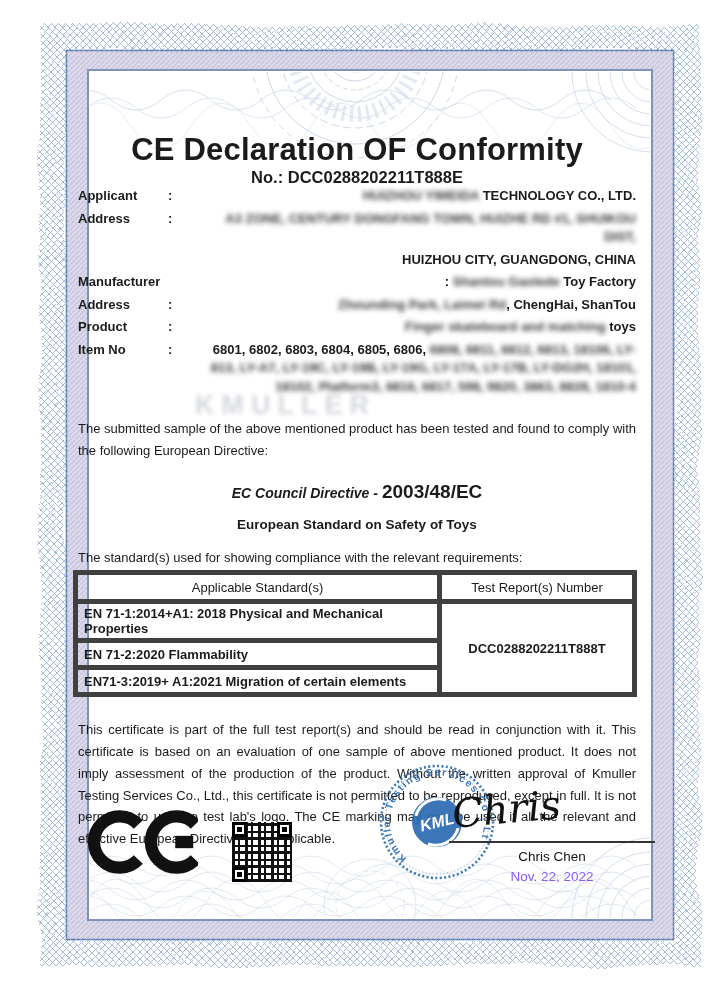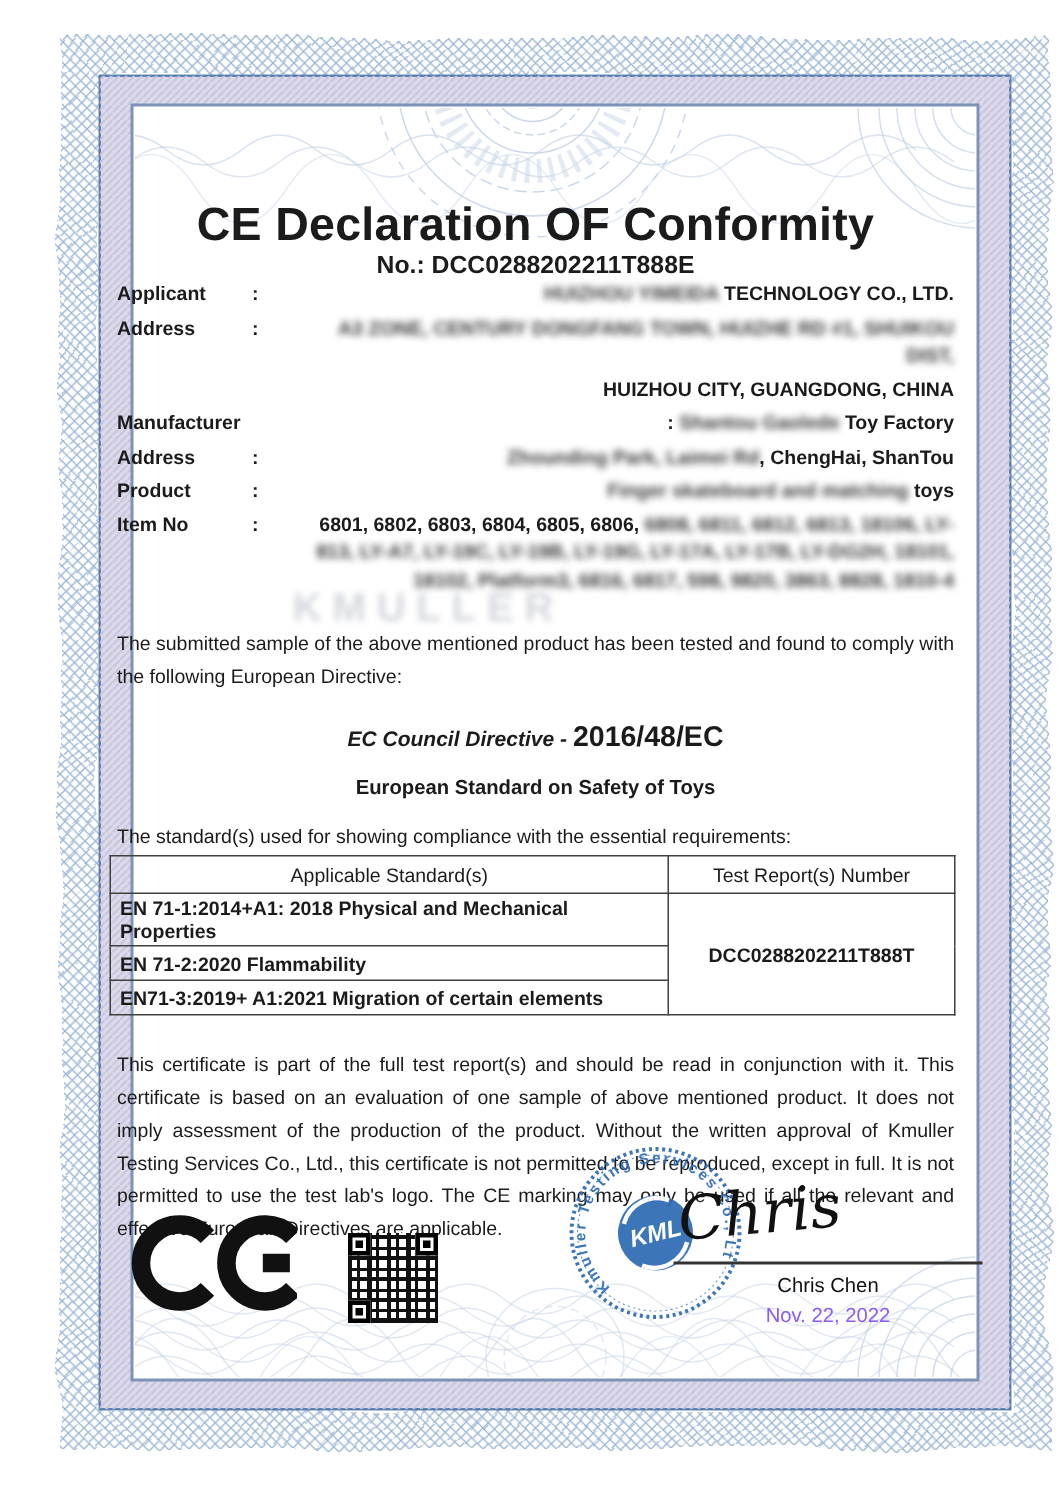--- a/index.html
+++ b/index.html
@@ -14,21 +14,21 @@
   .irow{display:grid;grid-template-columns:90px 32px 1fr;line-height:18.5px;margin-bottom:4px;}
   .ival{text-align:right;}
   .blur{filter:blur(2.6px);color:#3a3a3a;}
   .para{font-size:13px;line-height:1.67;text-align:justify;margin-top:22px;}
   .directive{text-align:center;margin-top:20px;font-weight:bold;}
   .directive .lbl{font-size:14px;font-style:italic;}
   .directive .big{font-size:19px;margin-left:4px;}
   .subtitle{text-align:center;font-weight:bold;font-size:13.5px;margin-top:14px;}
   .caption{font-size:13px;margin-top:18px;}
   table.std{border-collapse:collapse;width:564px;margin-left:-5px;margin-top:5px;font-size:13px;}
-  table.std th,table.std td{border:1px solid #404040;padding:2px 6px;}
+  table.std th,table.std td{border:5px solid #404040;padding:2px 6px;}
   table.std th{font-weight:normal;text-align:center;height:20px;}
   table.std td.s{font-weight:bold;text-align:left;height:18px;}
   table.std td.r{font-weight:bold;text-align:center;width:178px;}
   .footer{position:absolute;inset:0;z-index:3;}
   .ce{position:absolute;left:86px;top:806px;}
   .qr{position:absolute;left:232px;top:822px;width:60px;height:60px;
       background:
         repeating-linear-gradient(90deg,#111 0 3px,transparent 3px 6px,#111 6px 8px,transparent 8px 13px),
         repeating-linear-gradient(0deg,#111 0 3px,#fff 3px 7px,#111 7px 9px,#fff 9px 14px);}
   .qr .f{position:absolute;width:15px;height:15px;background:#fff;border:3px solid #000;box-sizing:border-box;}
@@ -161,25 +161,25 @@
       <div class="irow">
         <span class="ilabel">Item No</span>
         <span class="icolon">:</span>
         <span class="ival"><span>6801, 6802, 6803, 6804, 6805, 6806, </span><span class="blur">6808, 6811, 6812, 6813, 18106, LY-813, LY-A7, LY-19C, LY-19B, LY-19G, LY-17A, LY-17B, LY-DG2H, 18101, 18102, Platform3, 6816, 6817, 598, 9820, 3863, 8828, 1810-4</span><span></span></span>
       </div>
     </div>
 
     <p class="para">The submitted sample of the above mentioned product has been tested and found to comply with the following European Directive:</p>
 
     <div class="directive">
-      <span class="lbl">EC Council Directive -</span><span class="big">2016/48/EC</span>
+      <span class="lbl">EC Council Directive -</span><span class="big">2003/48/EC</span>
     </div>
     <div class="subtitle">European Standard on Safety of Toys</div>
 
-    <div class="caption">The standard(s) used for showing compliance with the essential requirements:</div>
+    <div class="caption">The standard(s) used for showing compliance with the relevant requirements:</div>
 
     <table class="std">
       <tbody>
           <tr>
         <th>Applicable Standard(s)</th>
         <th>Test Report(s) Number</th>
       </tr>
       <tr>
         <td class="s">EN 71-1:2014+A1: 2018 Physical and Mechanical Properties</td>
         <td class="r" rowspan="3">DCC0288202211T888T</td>

